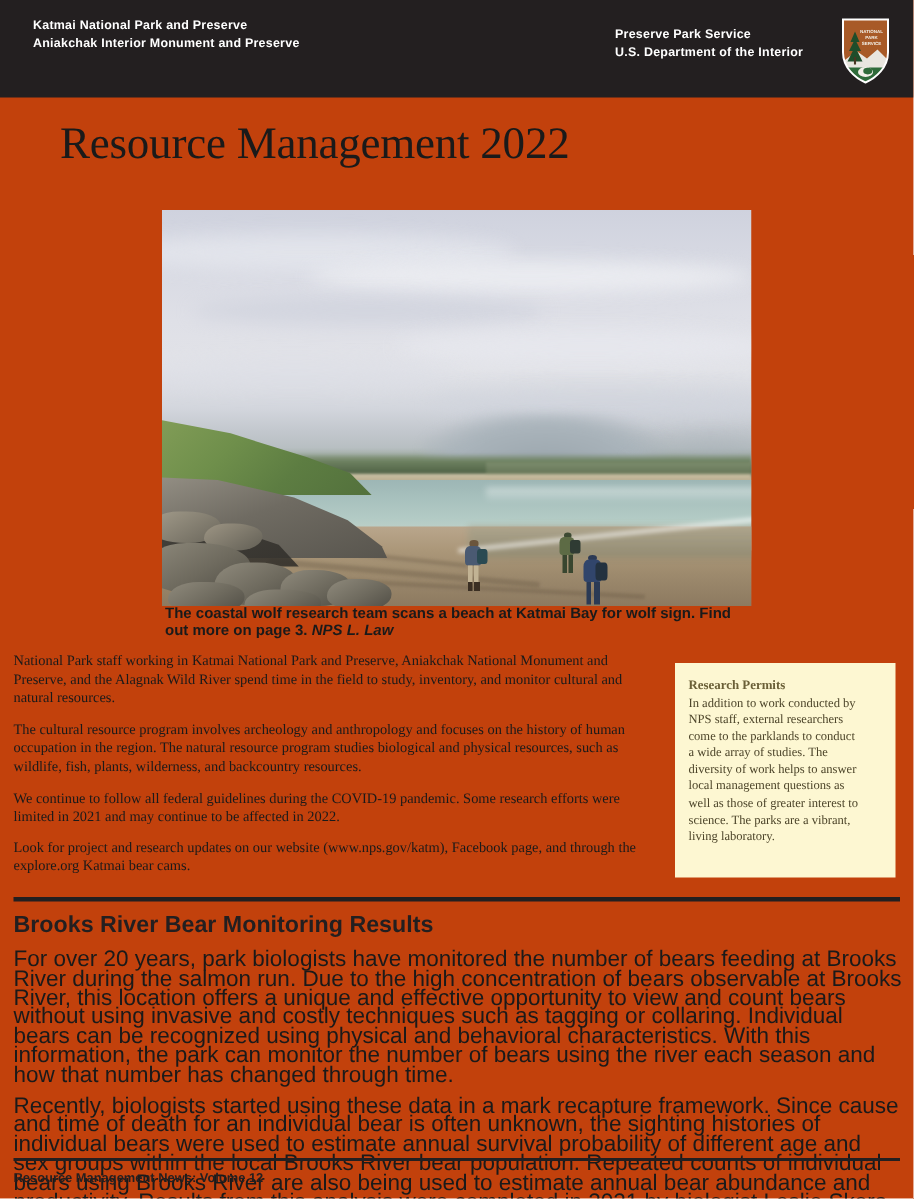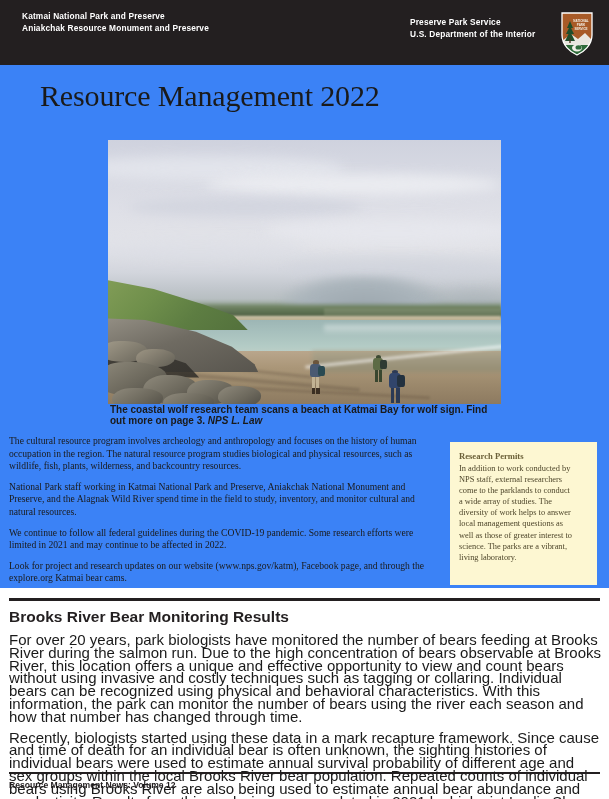--- a/index.html
+++ b/index.html
@@ -10,22 +10,22 @@
   body {
     width: 609px;
     height: 799px;
     overflow: hidden;
     font-family: "Liberation Serif", serif;
     color: #1a1a1a;
   }
   .page {
     position: relative;
     width: 609px;
-    height: 588px;
-    background: #3b82f6;
+    height: 799px;
+    background: #c2410c;
   }
 
   
   .header-band {
     position: absolute;
     left: 0; top: 0;
     width: 609px;
     height: 65px;
     background: #231f20;
   }
@@ -360,21 +360,21 @@
 </style>
 </head>
 <body>
 
 <div class="page">
 
   <div class="header-band"></div>
 
   <div class="park-names">
     <div>Katmai National Park and Preserve</div>
-    <div>Aniakchak Resource Monument and Preserve</div>
+    <div>Aniakchak Interior Monument and Preserve</div>
   </div>
 
   <div class="agency-block">
     <div>Preserve Park Service</div>
     <div>U.S. Department of the Interior</div>
   </div>
 
   <div class="arrowhead">
     <svg width="38" height="46" viewBox="0 0 38 46">
       <defs>
@@ -463,22 +463,22 @@
       </div>
     </div>
   </div>
 
   <div class="caption">
     <span>The coastal wolf research team scans a beach at Katmai Bay for wolf sign. Find out more on page 3.</span>
     <span class="credit">NPS L. Law</span>
   </div>
 
   <div class="intro">
+    <p>National Park staff working in Katmai National Park and Preserve, Aniakchak National Monument and Preserve, and the Alagnak Wild River spend time in the field to study, inventory, and monitor cultural and natural resources.</p>
     <p>The cultural resource program involves archeology and anthropology and focuses on the history of human occupation in the region. The natural resource program studies biological and physical resources, such as wildlife, fish, plants, wilderness, and backcountry resources.</p>
-    <p>National Park staff working in Katmai National Park and Preserve, Aniakchak National Monument and Preserve, and the Alagnak Wild River spend time in the field to study, inventory, and monitor cultural and natural resources.</p>
     <p>We continue to follow all federal guidelines during the COVID-19 pandemic. Some research efforts were limited in 2021 and may continue to be affected in 2022.</p>
     <p>Look for project and research updates on our website (www.nps.gov/katm), Facebook page, and through the explore.org Katmai bear cams.</p>
   </div>
 
   <div class="permits-box">
     <div class="permits-title">Research Permits</div>
     <p class="permits-body">In addition to work conducted by NPS staff, external researchers come to the parklands to conduct a wide array of studies. The diversity of work helps to answer local management questions as well as those of greater interest to science. The parks are a vibrant, living laboratory.</p>
   </div>
 
   <div class="section-rule"></div>

